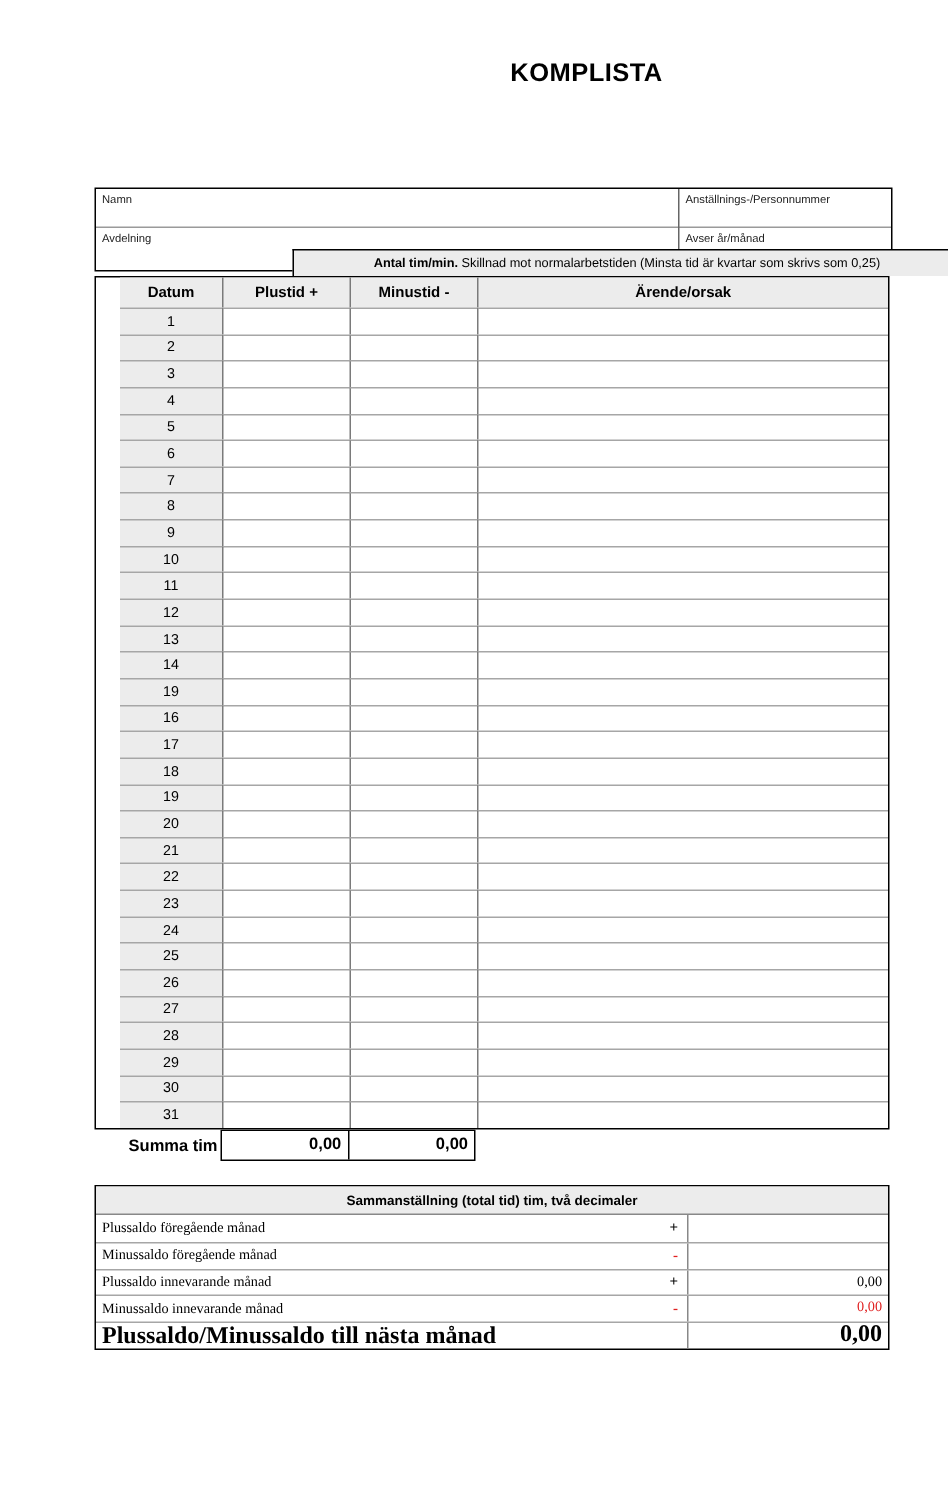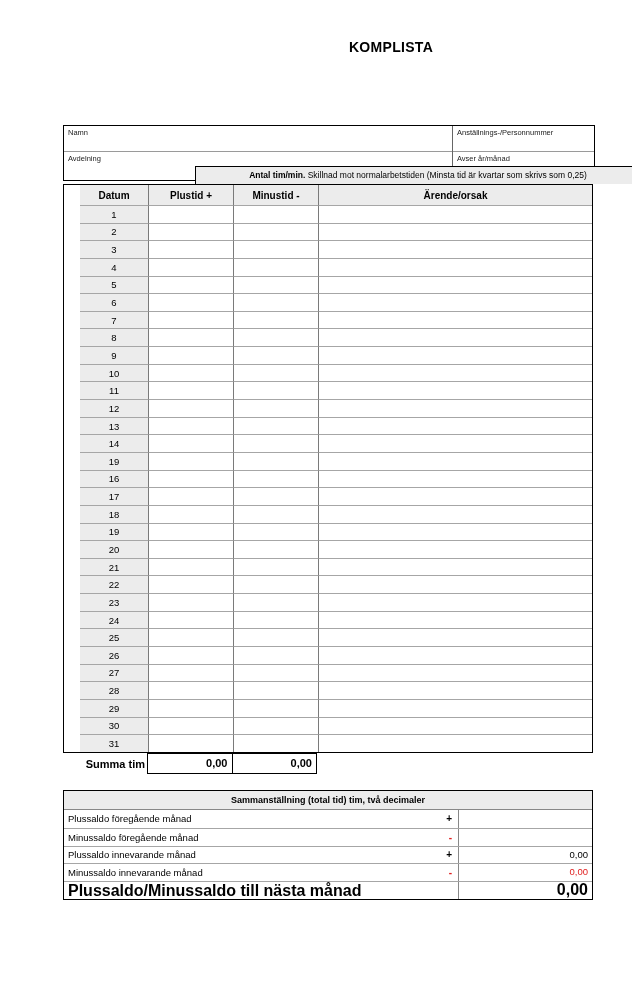--- a/index.html
+++ b/index.html
@@ -1,21 +1,21 @@
 <!DOCTYPE html>
 <html style="--red: #e02020; --cellgray: #ececec; --gridh: #a6a6a6; --gridv: #7a7a7a;"><head>
 <meta charset="utf-8">
 <style>
   * { margin:0; padding:0; box-sizing:border-box; }
   html,body { background:#ffffff; }
   body { font-family:"Liberation Sans","DejaVu Sans",sans-serif; color:#000; }
   .page { position:relative; width:632px; height:1000px; background:#fff; overflow:hidden; }
 
   .title { position:absolute; left:367px; top:39px; transform:translateX(-50%);
-           font-size:14px; font-weight:bold; letter-spacing:.3px; white-space:nowrap;padding-left:48px; }
+           font-size:17px; font-weight:bold; letter-spacing:.3px; white-space:nowrap;padding-left:48px; }
 
   
   .hdr-box { position:absolute; left:63px; top:97px; width:532px; height:56px;
              border:1.5px solid #000;margin-top:28px; }
   .hdr-row-sep { position:absolute; left:0; top:25px; width:100%; height:1px; background:#9a9a9a; }
   .hdr-col-sep { position:absolute; left:388px; top:0; width:1px; height:100%; background:#666; }
   .hdr-cell { position:absolute; font-size:7.5px; color:#222; }
   .hdr-cell span { display:block; padding:2px 0 0 4px; }
   .hc-nw { left:0; top:0; width:388px; height:25px; }
   .hc-ne { left:389px; top:0; width:142px; height:25px; }
@@ -47,21 +47,21 @@
                  border:1.5px solid #000; display:flex; background:#fff; }
   .summa-cell { flex:1; font-weight:bold; font-size:11px; text-align:right;
                 line-height:18px; padding-right:4px; }
   .summa-cell.first { border-right:1.5px solid #000; }
 
   
   .summary-box { position:absolute; left:63px; top:790px; width:530px;
                  border:1.5px solid #000; background:#fff; }
   .summary-header { height:19px; background:var(--cellgray); border-bottom:1px solid #888;
                     font-weight:bold; font-size:9px; text-align:center; line-height:19px; }
-  .sum-row { display:flex; height:17.8px; border-top:1px solid var(--gridh); }
+  .sum-row { display:flex; height:17.8px; border-top:1px solid var(--gridh);font-family:Liberation Serif, serif; }
   .sum-row:first-of-type { border-top:none; }
   .sum-label { flex:1; display:flex; justify-content:space-between; align-items:center;
                font-size:9.5px; padding-left:4px; }
   .sum-sign { font-weight:bold; padding-right:6px; font-size:10px; }
   .sum-value { width:134px; border-left:1px solid #888; text-align:right;
                font-size:9.5px; line-height:16.8px; padding-right:4px; }
   .sum-row.bold .sum-label, .sum-row.bold .sum-value { font-weight:bold; font-size:16px; }
   .red { color:var(--red); }
 
   

